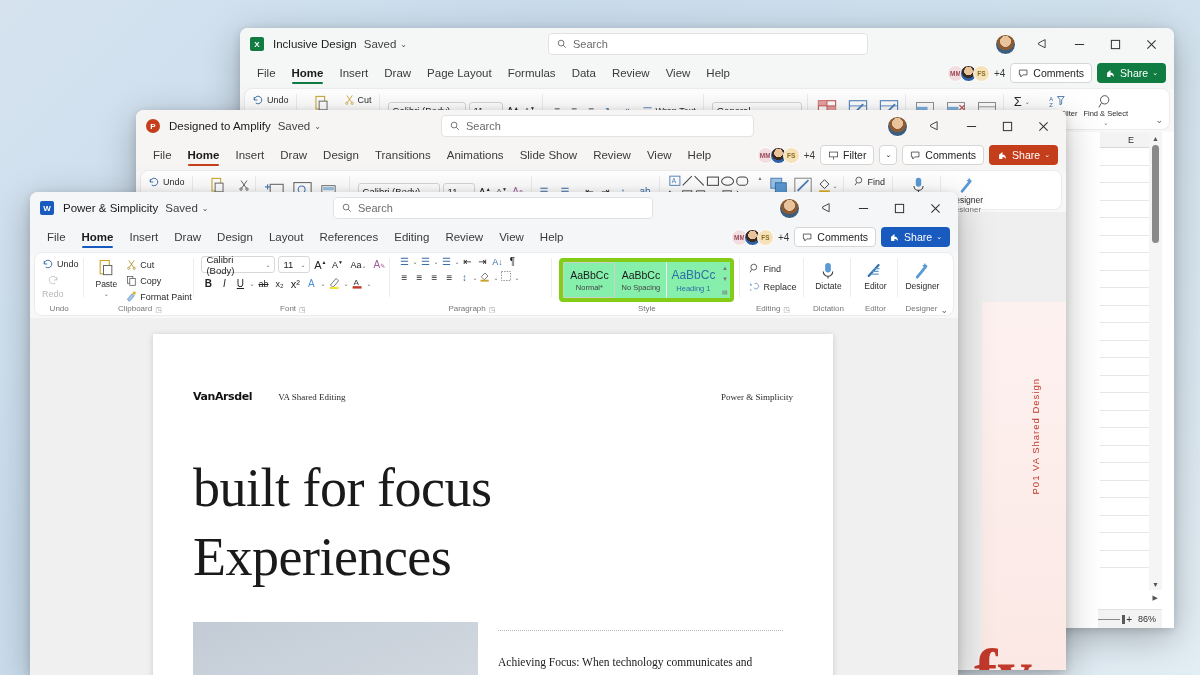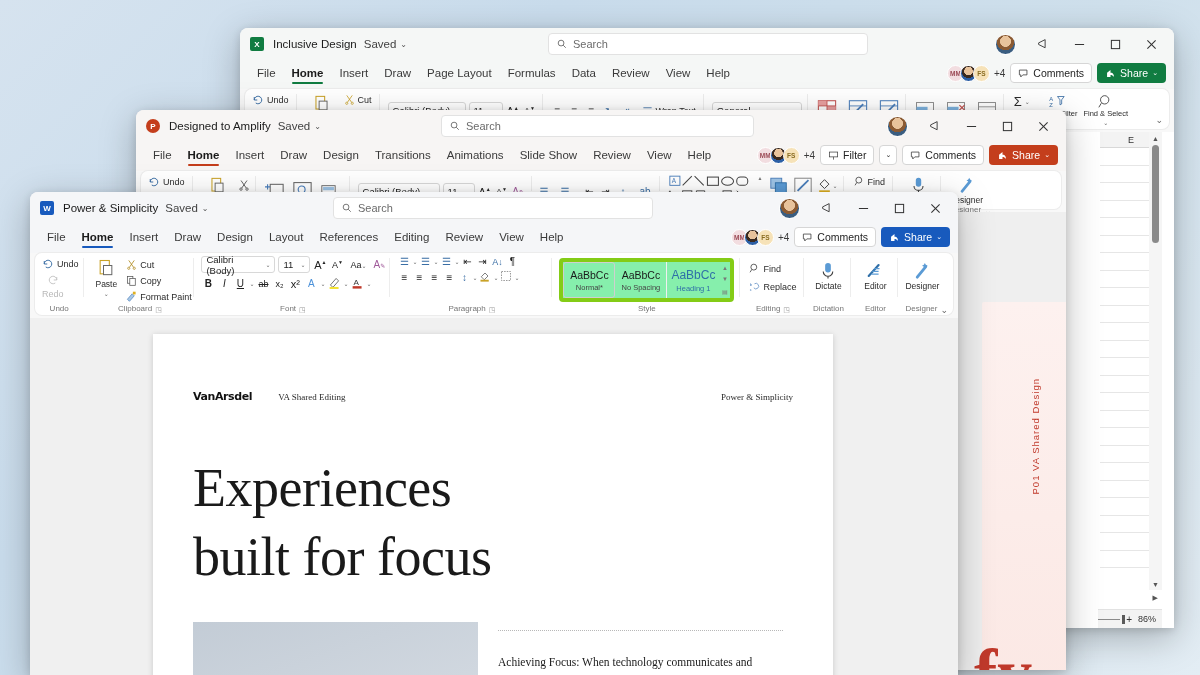--- a/index.html
+++ b/index.html
@@ -1034,22 +1034,22 @@
     </div>
 
     <div class="doccanvas" style="position:absolute; left:0; right:0; top:126px; bottom:0;">
       <div class="page" style="left:123px; top:16px; width:680px; height:430px;">
         <div class="pg-head" style="left:40px; top:48px; right:40px; justify-content:flex-start; gap:26px;margin-top:8px;">
           <span class="vanarsdel">VanArsdel</span>
           <span class="pg-sub">VA Shared Editing</span>
           <span class="pg-right" style="margin-left:auto;">Power &amp; Simplicity</span>
         </div>
         <div class="headline" style="position:absolute; left:40px; top:120px;">
+          <div>built for focus</div>
           <div>Experiences</div>
-          <div>built for focus</div>
         </div>
         <div class="imgblock" style="position:absolute; left:40px; top:288px; width:285px; height:130px;"></div>
         <div class="dotline" style="position:absolute; left:345px; top:296px; width:285px;"></div>
         <div class="bodytext" style="position:absolute; left:345px; top:320px; width:300px;">Achieving Focus: When technology communicates and</div>
       </div>
     </div>
   </div>
 
 </div>
 

